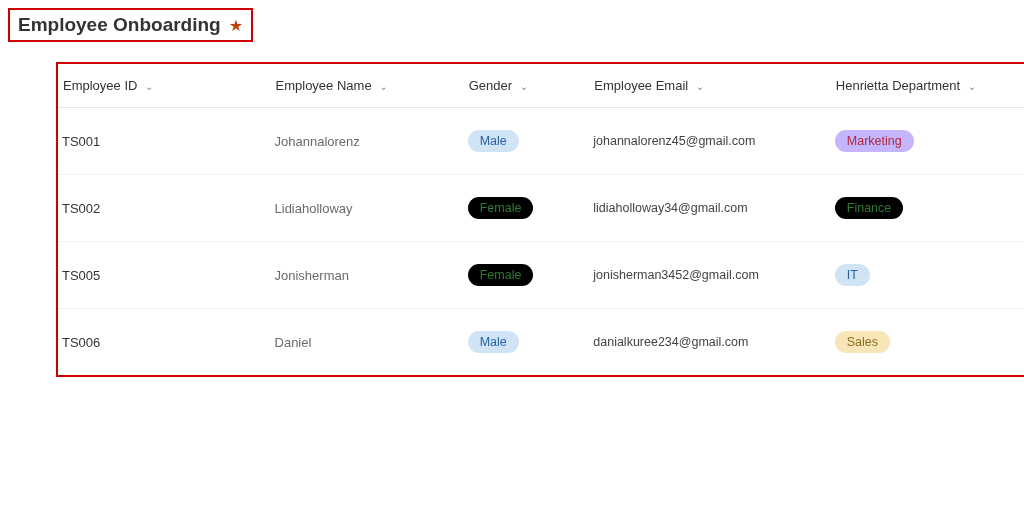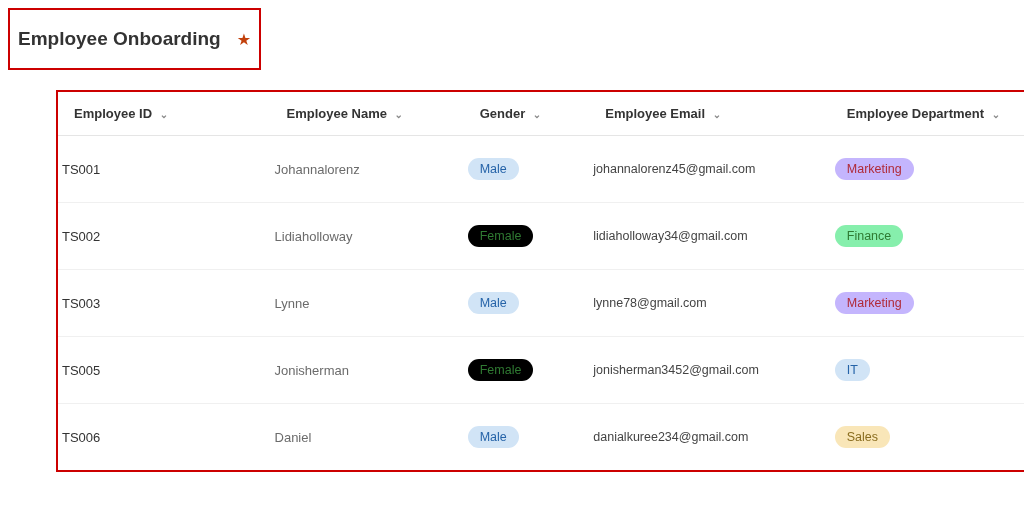--- a/index.html
+++ b/index.html
@@ -6,22 +6,22 @@
     body {
       margin: 0;
       padding: 8px 0 0 8px;
       font-family: "Segoe UI", -apple-system, sans-serif;
       background: #fff;
       color: #333;
     }
     .page-title-wrap {
       display: inline-flex;
       align-items: center;
-      gap: 16px;
-      padding: 18px 8px;
+      gap: 8px;
+      padding: 4px 8px;
       border: 2px solid #cc0000;
       margin-bottom: 20px;
     }
     .page-title {
       font-size: 19px;
       font-weight: 600;
       color: #333;
     }
     .star {
       color: #c2410c;
@@ -32,24 +32,24 @@
       border: 2px solid #cc0000;
       overflow: hidden;
       width: 970px;
     }
     table {
       width: 100%;
       border-collapse: collapse;
     }
     thead th {
       text-align: left;
-      font-weight: 700;
+      font-weight: 400;
       font-size: 13px;
       color: #333;
-      padding: 14px 16px;
+      padding: 14px 5px;
       border-bottom: 1px solid #e5e5e5;
       white-space: nowrap;
     }
     .sort-caret {
       color: #888;
       font-size: 10px;
       margin-left: 4px;
       display: inline-block;
     }
     tbody td {
@@ -64,21 +64,21 @@
     .col-email { color: #444; font-size: 12.5px; }
     .pill {
       display: inline-block;
       padding: 4px 12px;
       border-radius: 14px;
       font-size: 12.5px;
     }
     .pill-male { background: #d1e4f6; color: #2563a8; }
     .pill-female { background: #000000; color: #2f7a32; }
     .pill-marketing { background: #c4b5fd; color: #b02a37; }
-    .pill-finance { background: #86efac; color: #2f7a32; }
+    .pill-finance { background: #000000; color: #2f7a32; }
     .pill-sales { background: #f9e6b8; color: #8a6d1f; }
     .pill-it { background: #d1e4f6; color: #2563a8; }
     .w-id { width: 22%; }
     .w-name { width: 20%; }
     .w-gen { width: 13%; }
     .w-email { width: 25%; }
     .w-dept { width: 20%; }
   </style>
 </head>
 <body>
@@ -104,46 +104,39 @@
         </th>
         <th class="w-gen">
           <span>Gender</span>
           <span class="sort-caret">⌄</span>
         </th>
         <th class="w-email">
           <span>Employee Email</span>
           <span class="sort-caret">⌄</span>
         </th>
         <th class="w-dept">
-          <span>Employee Department</span>
+          <span>Henrietta Department</span>
           <span class="sort-caret">⌄</span>
         </th>
       </tr>
     </thead>
     <tbody id="table-body">
         <tr>
           <td class="col-id">TS001</td>
           <td class="col-name">Johannalorenz</td>
           <td><span class="pill pill-male">Male</span></td>
           <td class="col-email">johannalorenz45@gmail.com</td>
           <td><span class="pill pill-marketing">Marketing</span></td>
         </tr>
         <tr>
           <td class="col-id">TS002</td>
           <td class="col-name">Lidiaholloway</td>
           <td><span class="pill pill-female">Female</span></td>
           <td class="col-email">lidiaholloway34@gmail.com</td>
           <td><span class="pill pill-finance">Finance</span></td>
-        </tr>
-        <tr>
-          <td class="col-id">TS003</td>
-          <td class="col-name">Lynne</td>
-          <td><span class="pill pill-male">Male</span></td>
-          <td class="col-email">lynne78@gmail.com</td>
-          <td><span class="pill pill-marketing">Marketing</span></td>
         </tr>
         <tr>
           <td class="col-id">TS005</td>
           <td class="col-name">Jonisherman</td>
           <td><span class="pill pill-female">Female</span></td>
           <td class="col-email">jonisherman3452@gmail.com</td>
           <td><span class="pill pill-it">IT</span></td>
         </tr>
         <tr>
           <td class="col-id">TS006</td>

